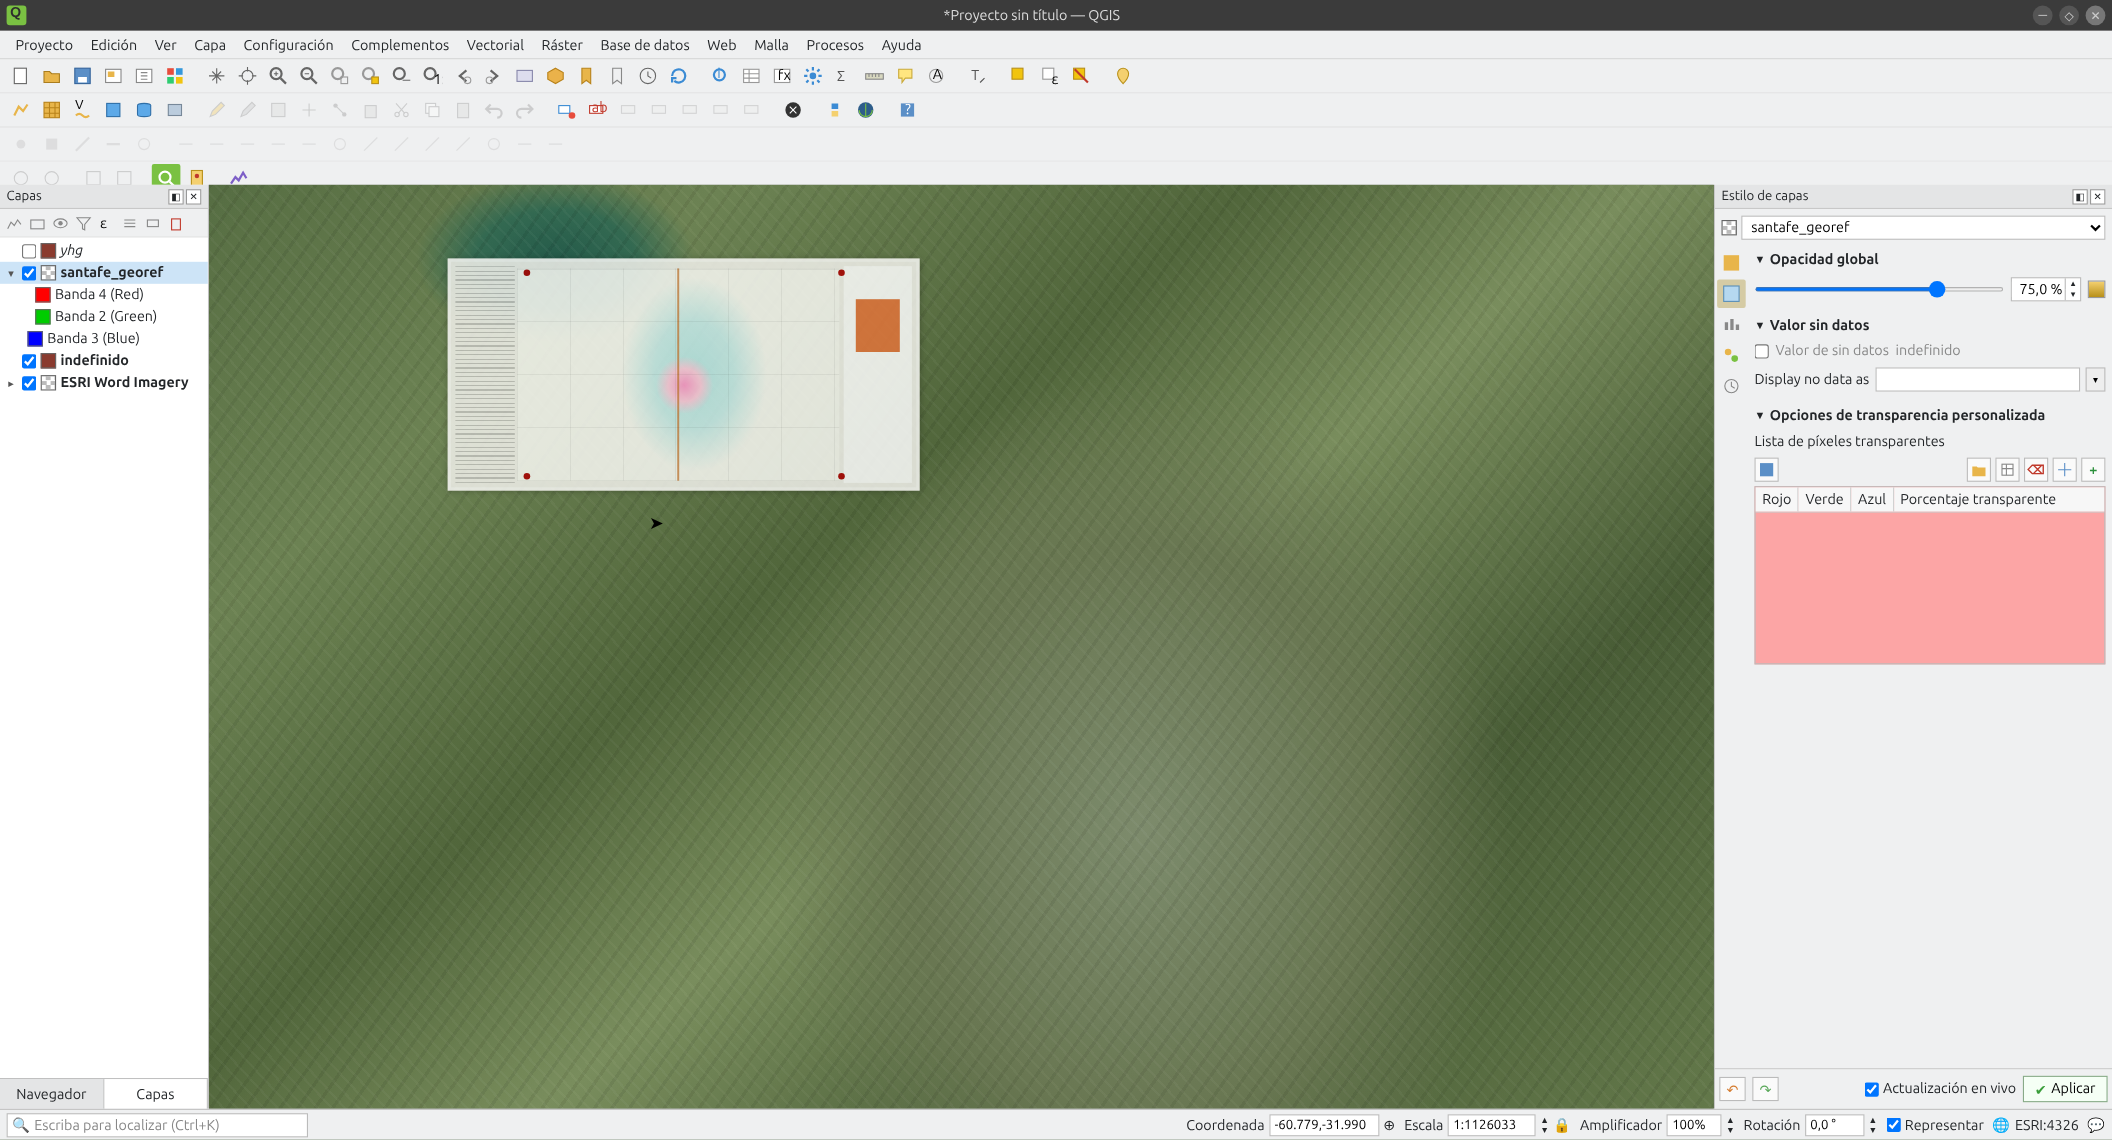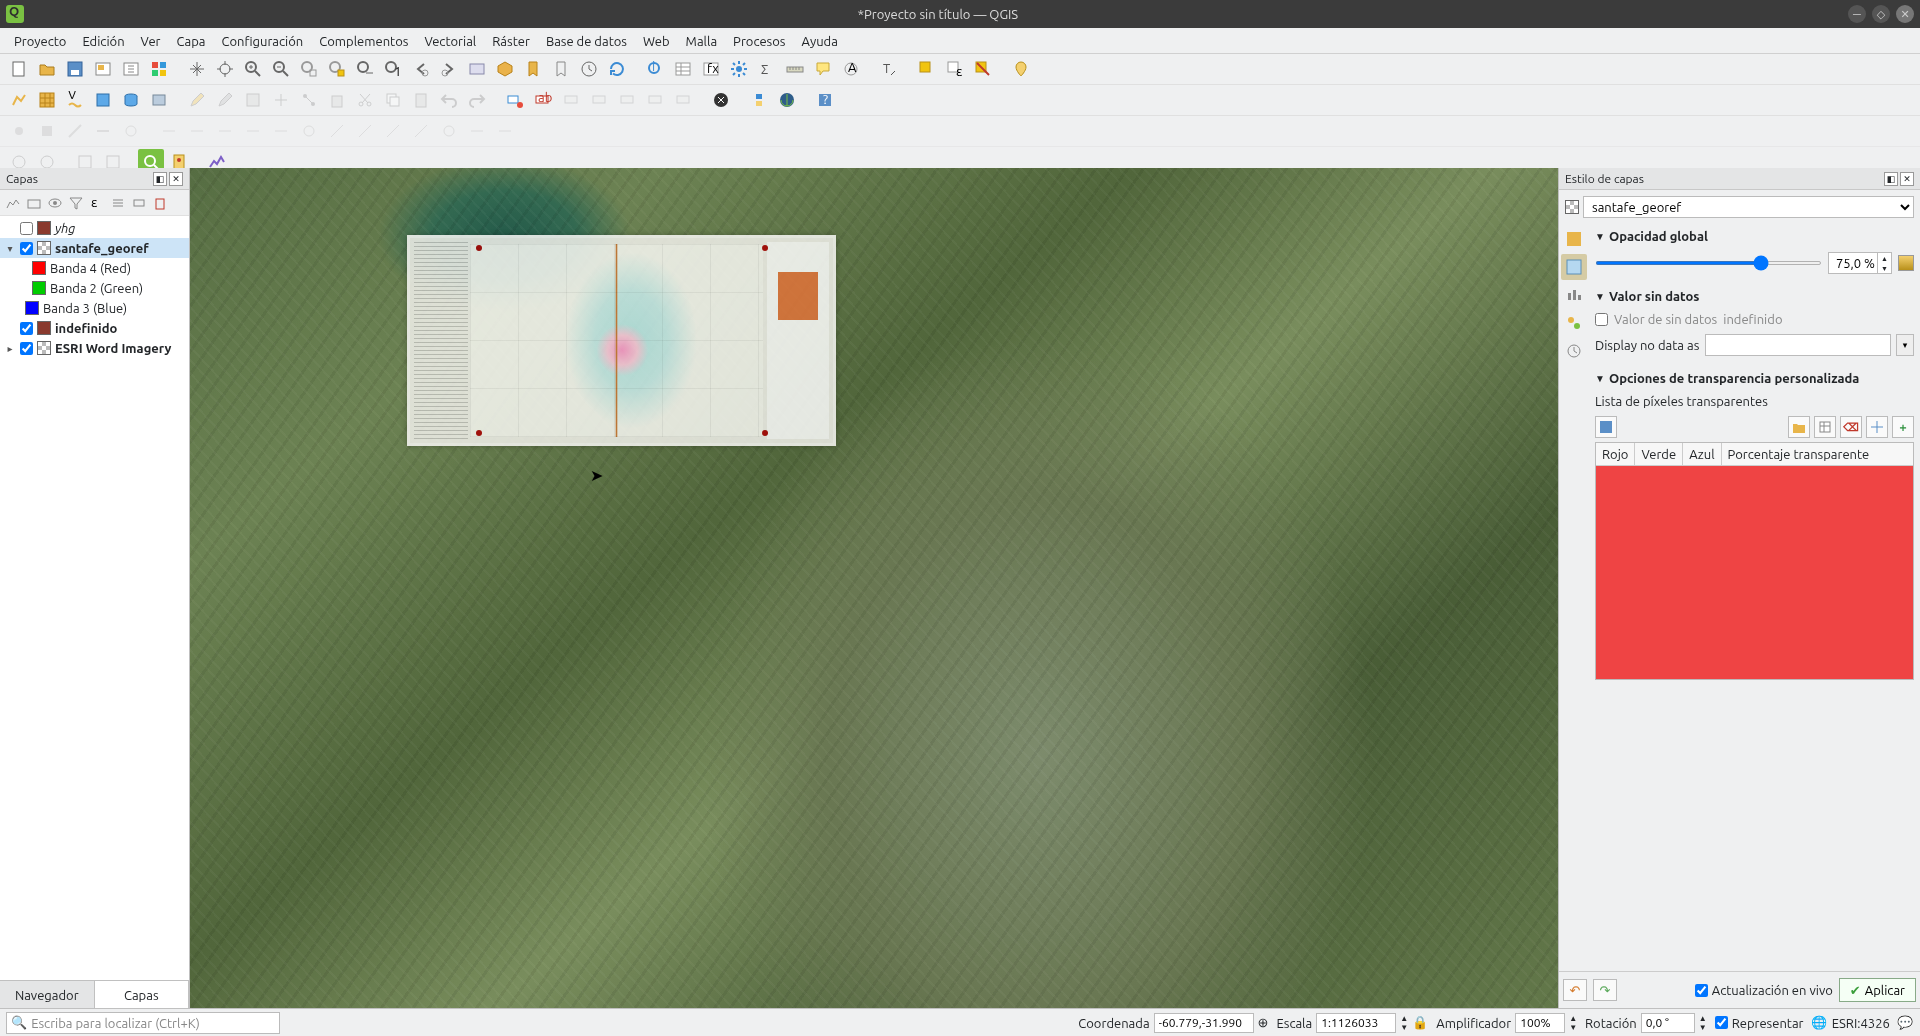--- a/index.html
+++ b/index.html
@@ -83,21 +83,21 @@
 .spin input{border:none; width:48px; text-align:right; padding-right:2px;}
 .spin .ud{ width:14px; display:flex; flex-direction:column;}
 .spin .ud span{height:10px; font-size:7px; line-height:10px; text-align:center; border-left:1px solid #bbb;}
 .form-row{ display:flex; align-items:center; gap:6px; padding:4px 0;}
 .form-row label{ white-space:nowrap;}
 .form-row input[type=text], .form-row select{ flex:1; height:22px; border:1px solid #bbb; background:#fff; padding:0 4px;}
 .form-row .combo-btn{width:18px;height:22px;border:1px solid #bbb;background:#eee;margin-left:-1px;font-size:9px;}
 .mini-tb{ display:flex; align-items:center; gap:4px; padding:4px 0;}
 .mini-tb .sp{flex:1;}
 .mini-tb .mb{ width:22px; height:22px; border:1px solid #bbb; background:#fafafa; display:flex;align-items:center;justify-content:center; font-size:11px;}
-.trans-table{ border:1px solid #bbb; background:#ef4444; height:238px;}
+.trans-table{ border:1px solid #bbb; background:#fca5a5; height:162px;}
 .trans-table .thead{ display:flex; border-bottom:1px solid #ccc;}
 .trans-table .th{ padding:4px 6px; border-right:1px solid #ccc; background:#f7f7f7;}
 .trans-table .th:last-child{flex:1; text-align:left; border-right:none;}
 .apply-row{ display:flex; align-items:center; gap:6px; padding:6px 4px; border-top:1px solid #ccc;}
 .apply-row .ab{ width:24px; height:22px; border:1px solid #bbb; background:#fafafa; display:flex;align-items:center;justify-content:center;}
 .apply-row .chk{ margin-left:auto; display:flex; align-items:center; gap:4px;}
 .apply-row button{ height:24px; padding:0 10px; border:1px solid #8a8; background:#f5fff5; display:flex; align-items:center; gap:4px;}
 .statusbar { position:absolute; left:0; right:0; bottom:0; height:28px; background:#eff0f1; border-top:1px solid #c0c0c0; display:flex; align-items:center; padding:0 6px; gap:8px;}
 .statusbar .locator{ width:274px; height:22px; border:1px solid #bbb; background:#fff; display:flex; align-items:center; padding:0 4px; gap:4px; color:#888;}
 .statusbar .grp{ display:flex; align-items:center; gap:4px;}

